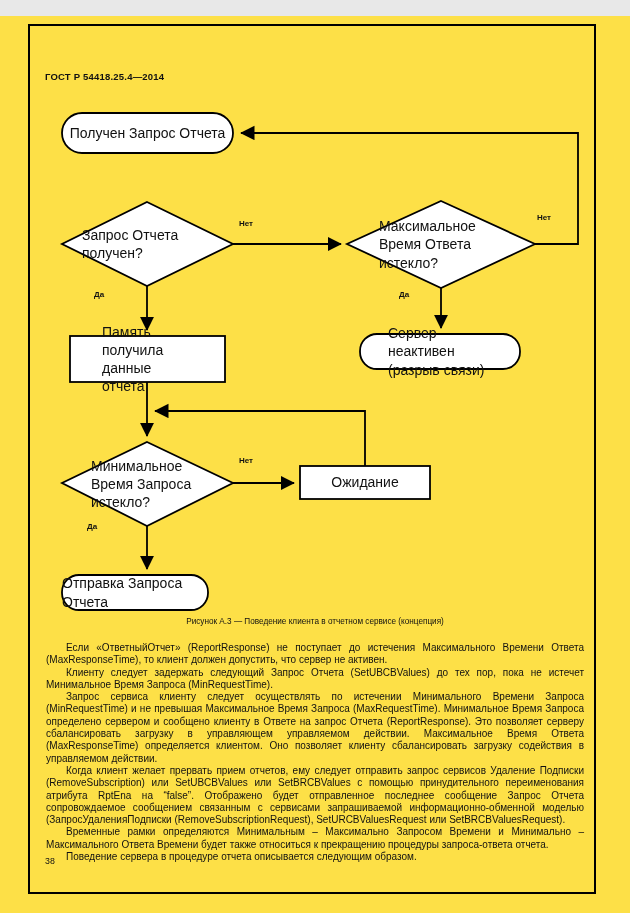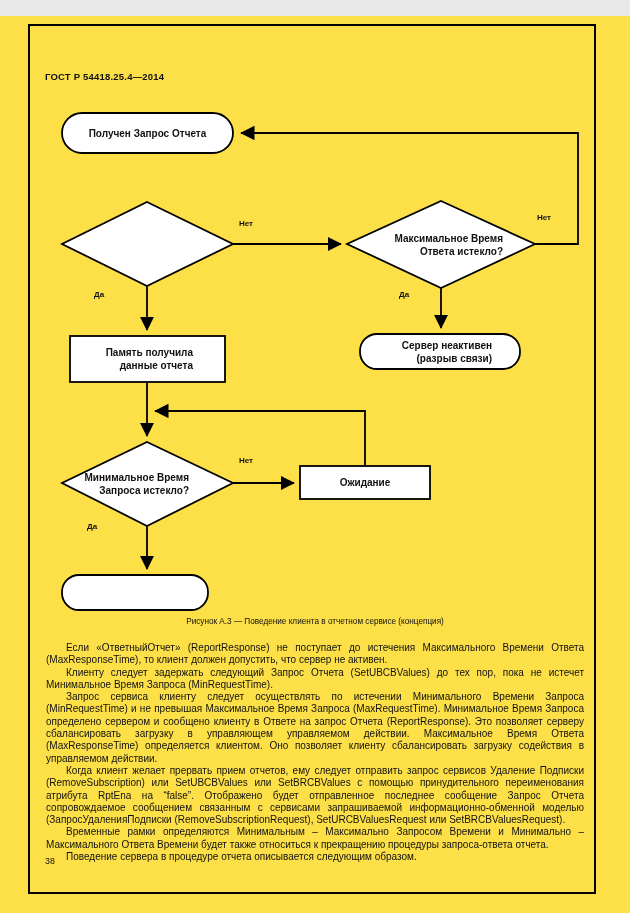--- a/index.html
+++ b/index.html
@@ -12,21 +12,21 @@
     position:absolute;left:28px;top:8px;width:568px;height:870px;
     border:2px solid #000;box-sizing:border-box;pointer-events:none;
   }
   .doc-header{
     position:absolute;left:45px;top:55px;font-size:9.5px;font-weight:bold;letter-spacing:.2px;
   }
   .flowchart{position:absolute;left:0;top:0;width:630px;height:620px;}
   .flowchart svg{position:absolute;left:0;top:0;}
   .nlabel{
     position:absolute;display:flex;align-items:center;justify-content:center;
-    text-align:right;font-weight:bold;font-size:10px;line-height:1.3;box-sizing:border-box;
+    text-align:left;font-weight:normal;font-size:14px;line-height:1.3;box-sizing:border-box;
   }
   .branch{
     position:absolute;font-weight:bold;font-size:8px;
   }
   .caption{
     position:absolute;left:0;top:601px;width:630px;text-align:center;font-size:8.2px;
   }
   .body-text{
     position:absolute;left:46px;top:626px;width:538px;
     font-size:10px;line-height:1.23;text-align:justify;
@@ -65,25 +65,27 @@
       <polygon points="147,186 233,228 147,270 62,228" fill="#fff" stroke="#000" stroke-width="1.8"></polygon>
       <polygon points="441,185 535,228 441,272 347,228" fill="#fff" stroke="#000" stroke-width="1.8"></polygon>
       <rect x="360" y="318" width="160" height="35" rx="17" ry="17" fill="#fff" stroke="#000" stroke-width="1.8"></rect>
       <rect x="70" y="320" width="155" height="46" fill="#fff" stroke="#000" stroke-width="1.8"></rect>
       <polygon points="147,426 233,467 147,510 62,467" fill="#fff" stroke="#000" stroke-width="1.8"></polygon>
       <rect x="300" y="450" width="130" height="33" fill="#fff" stroke="#000" stroke-width="1.8"></rect>
       <rect x="62" y="559" width="146" height="35" rx="17" ry="17" fill="#fff" stroke="#000" stroke-width="1.8"></rect>
     </svg>
 
     <div class="nlabel" style="left:62px;top:97px;width:171px;height:40px;">Получен Запрос Отчета</div>
+    <div class="nlabel" style="left:62px;top:186px;width:171px;height:84px;padding:0 20px;">Запрос Отчета получен?</div>
     <div class="nlabel" style="left:347px;top:185px;width:188px;height:87px;padding:0 32px;">Максимальное Время Ответа истекло?</div>
     <div class="nlabel" style="left:360px;top:318px;width:160px;height:35px;padding:11px 28px;">Сервер неактивен (разрыв связи)</div>
     <div class="nlabel" style="left:70px;top:320px;width:155px;height:46px;padding:12px 32px;">Память получила данные отчета</div>
-    <div class="nlabel" style="left:44px;top:426px;width:171px;height:84px;padding:0 26px;">Минимальное Время Запроса истекло?</div>
+    <div class="nlabel" style="left:65px;top:426px;width:171px;height:84px;padding:0 26px;">Минимальное Время Запроса истекло?</div>
     <div class="nlabel" style="left:300px;top:450px;width:130px;height:33px;">Ожидание</div>
+    <div class="nlabel" style="left:62px;top:559px;width:146px;height:35px;">Отправка Запроса Отчета</div>
 
     <div class="branch" style="left:239px;top:203px;">Нет</div>
     <div class="branch" style="left:537px;top:197px;">Нет</div>
     <div class="branch" style="left:399px;top:274px;">Да</div>
     <div class="branch" style="left:94px;top:274px;">Да</div>
     <div class="branch" style="left:239px;top:440px;">Нет</div>
     <div class="branch" style="left:87px;top:506px;">Да</div>
   </div>
 
   <div class="caption">Рисунок А.3 — Поведение клиента в отчетном сервисе (концепция)</div>

